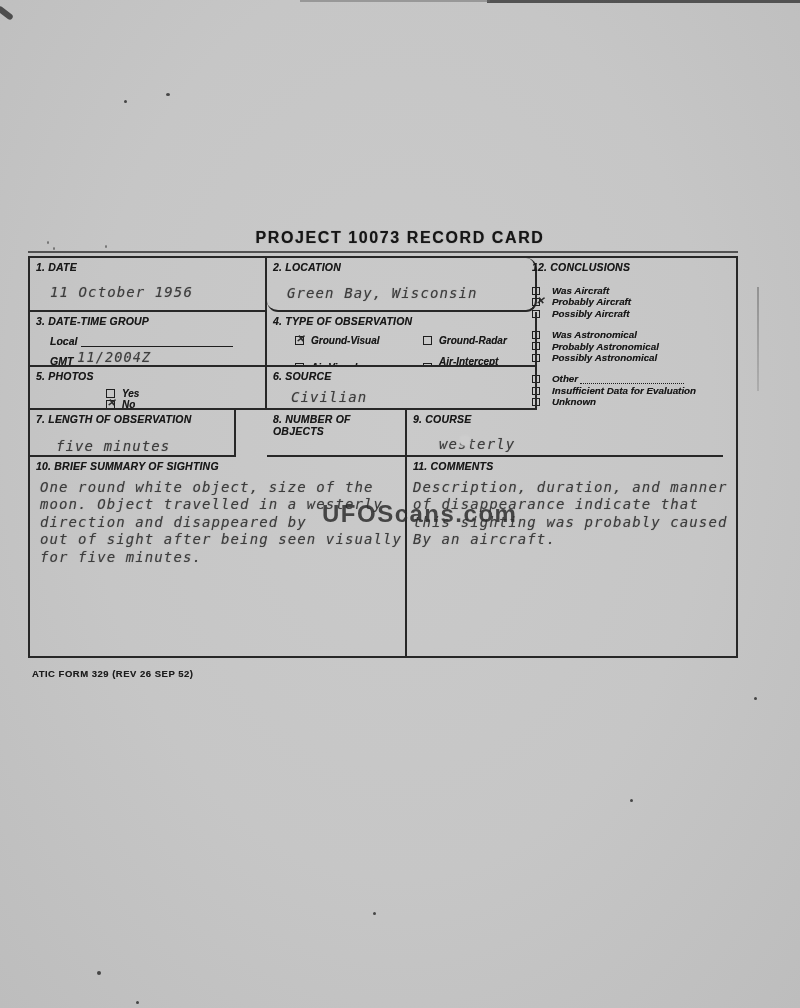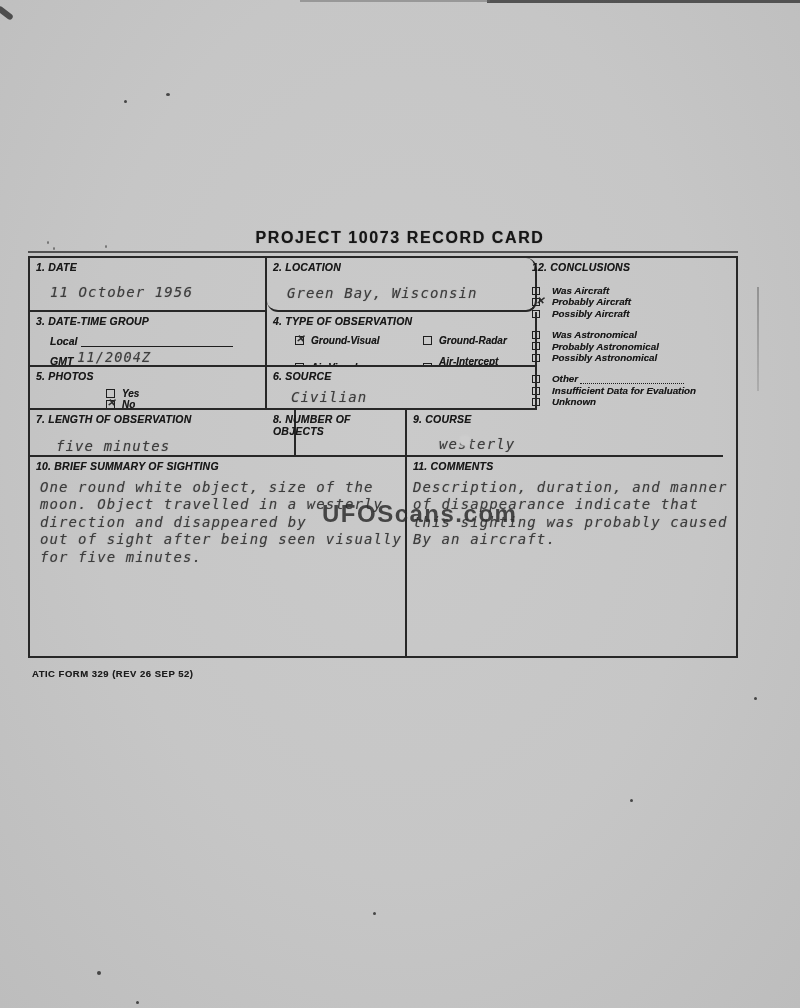--- a/index.html
+++ b/index.html
@@ -29,21 +29,21 @@
         border-bottom:2px solid #272727;padding:3px 6px;overflow:hidden;font-style:italic;}
   .noright{border-right:none;} .nobottom{border-bottom:none;}
 
   .c-date{left:0;top:0;width:237px;height:54px;}
   .c-loc{left:237px;top:0;width:270px;height:54px;border-radius:11px;}
   .c-concl{left:494px;top:0;width:199px;height:199px;padding-left:8px;}
   .c-dtg{left:0;top:54px;width:237px;height:55px;}
   .c-type{left:237px;top:54px;width:270px;height:55px;}
   .c-photos{left:0;top:109px;width:237px;height:43px;}
   .c-source{left:237px;top:109px;width:270px;height:43px;}
-  .c-len{left:0;top:152px;width:266px;height:47px;}
+  .c-len{left:0;top:152px;width:206px;height:47px;}
   .c-num{left:237px;top:152px;width:140px;height:47px;}
   .c-course{left:377px;top:152px;width:130px;height:47px;}
   .c-summary{left:0;top:199px;width:377px;height:199px;}
   .c-comments{left:377px;top:199px;width:329px;height:199px;}
 
   .hdr{font-weight:bold;font-size:10.5px;letter-spacing:.2px;color:#181818;
        text-shadow:0 0 .6px rgba(25,25,25,.5);}
   .typed{font-family:"DejaVu Sans Mono","Liberation Mono",monospace;
          font-size:14px;letter-spacing:1.1px;color:#3d3d3d;white-space:pre;
          text-shadow:0 0 1px rgba(60,60,60,.45);}

